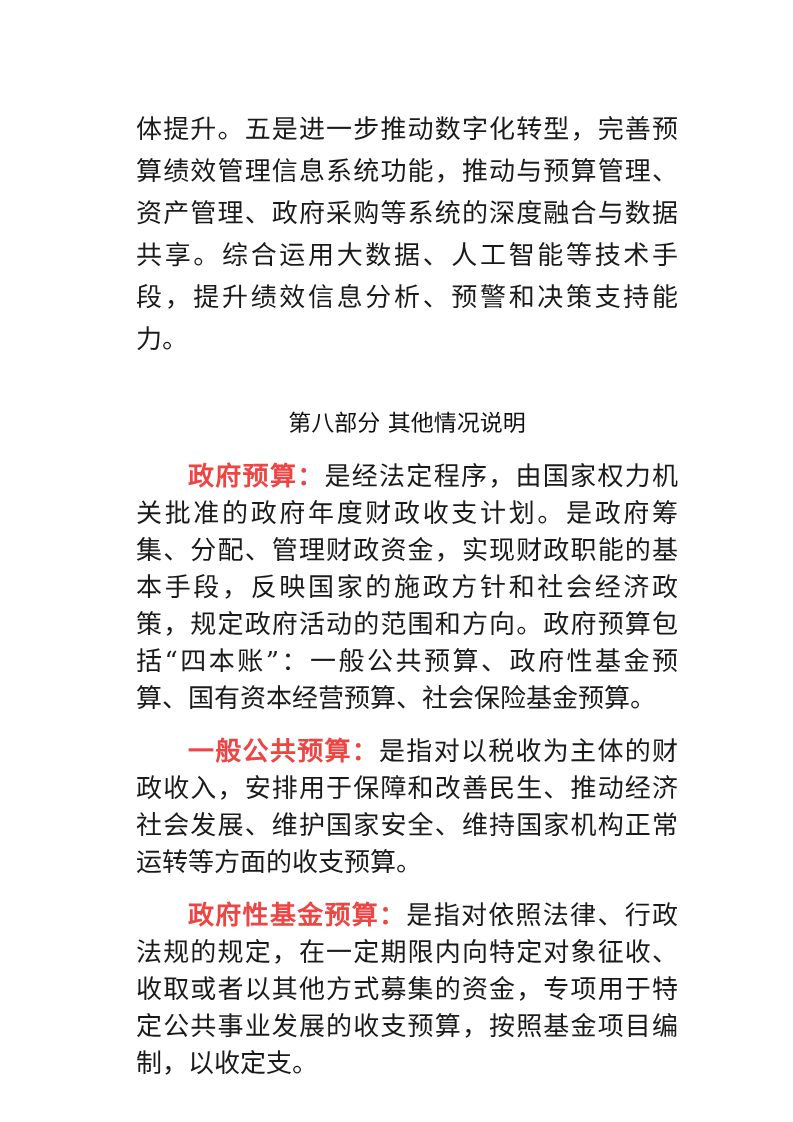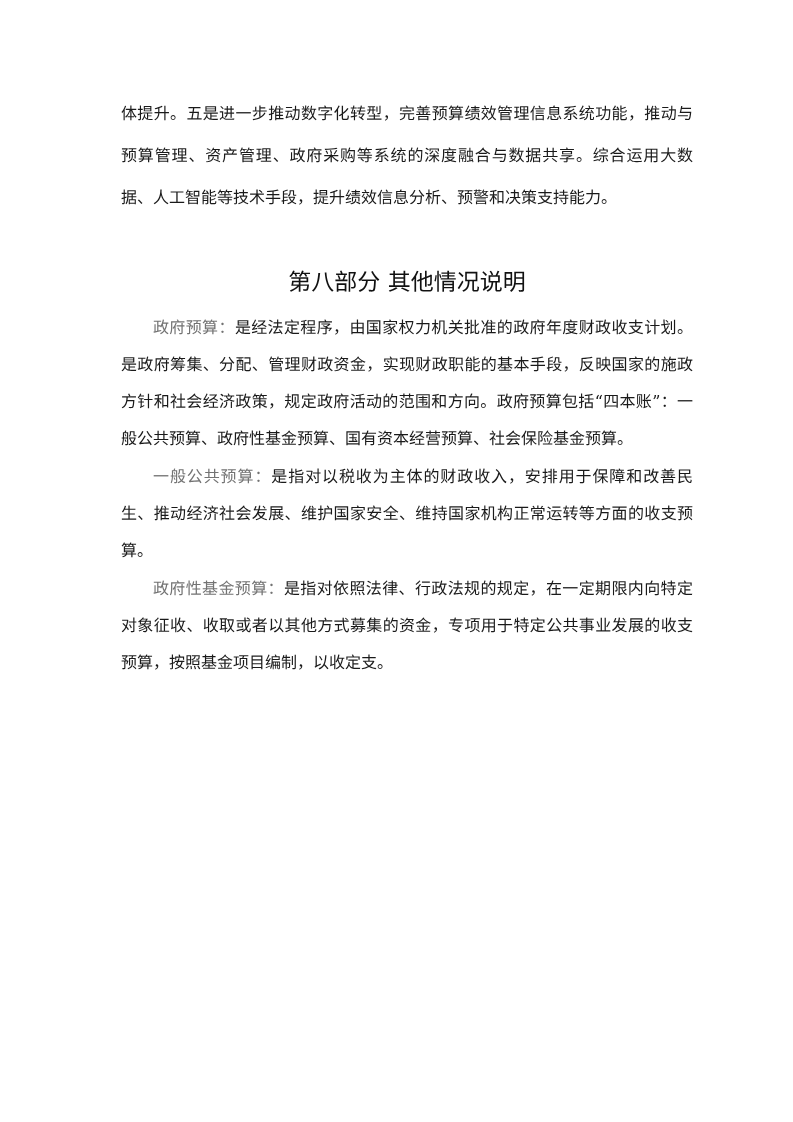--- a/index.html
+++ b/index.html
@@ -21,22 +21,22 @@
     background: #ffffff;
   }
   .content {
     position: absolute;
     left: 120px;
     top: 0;
     width: 574px;
     padding-top: 92px;
   }
   p {
-    margin: 1px;
-    font-size: 16px;
+    margin: 16px;
+    font-size: 26px;
     text-align: justify;
     text-justify: inter-character;
     word-break: normal;
     line-break: strict;
   }
   .intro {
     line-height: 42px;
     text-indent: 0;
   }
   .heading {
@@ -47,22 +47,22 @@
     text-align: center;
     text-indent: 0;
     margin: 45px 0 8px 0;
     color: #111111;
   }
   .def {
     line-height: 37px;
     text-indent: 2em;
   }
   .def .term {
-    font-weight: 400;
-    color: #737373;
+    font-weight: 700;
+    color: #ef4444;
   }
 </style>
 </head>
 <body>
 
 <div class="page">
   <div class="content">
 
     <p class="intro">体提升。五是进一步推动数字化转型，完善预算绩效管理信息系统功能，推动与预算管理、资产管理、政府采购等系统的深度融合与数据共享。综合运用大数据、人工智能等技术手段，提升绩效信息分析、预警和决策支持能力。</p>
 

